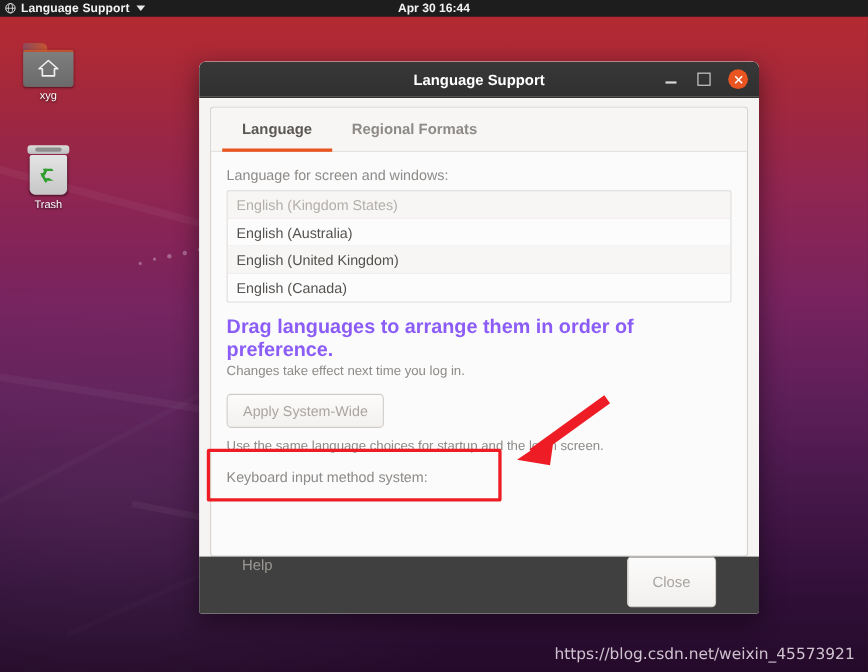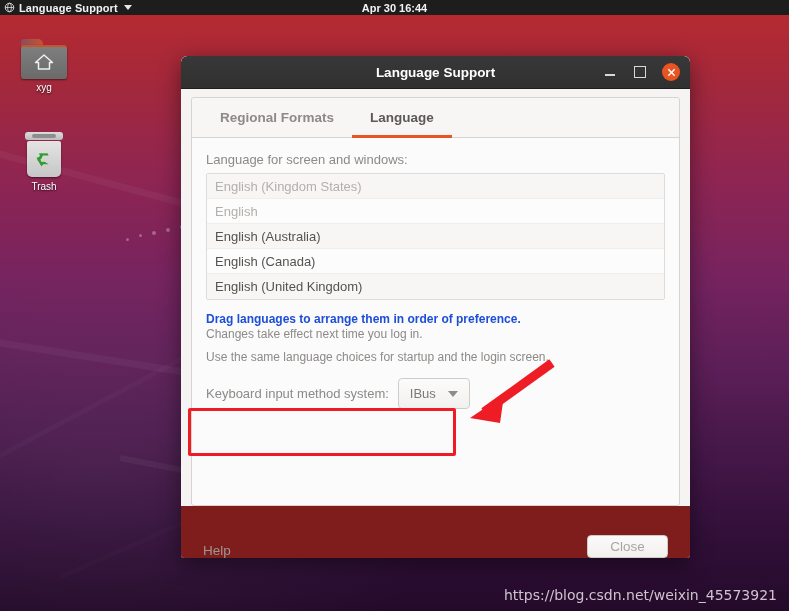--- a/index.html
+++ b/index.html
@@ -179,21 +179,21 @@
   .langrow {
     height: 25px; display: flex; align-items: center;
     padding-left: 8px; font-size: 13px; color: #55524f;
     border-bottom: 1px solid #f0eeec;
   }
   .langrow:nth-child(odd) { background: #f7f6f5; }
   .langrow:nth-child(even) { background: #fcfcfc; }
   .langrow.dim { color: #b3afab; }
   .langrow:last-child { border-bottom: none; }
 
-  .hint-bold { font-size: 12px; font-weight: bold; color: #1d4ed8; }
+  .hint-bold { font-size: 18px; font-weight: bold; color: #8b5cf6; }
   .hint { font-size: 12px; color: #8d8a87; margin-top: 1px; }
 
   .btn {
     display: inline-flex; align-items: center; justify-content: center;
     background: linear-gradient(to bottom,#fcfbfb,#f3f1ef);
     border: 1px solid #cfccc8; border-radius: 4px;
     color: #a9a5a1; font-size: 13px; height: 31px; padding: 0 14px;
   }
   .row-apply { margin-top: 14px; }
   .sub-hint { font-size: 12px; color: #8d8a87; margin-top: 9px; }
@@ -206,30 +206,30 @@
     background: linear-gradient(to bottom,#fcfbfb,#f3f1ef);
     border: 1px solid #cfccc8; border-radius: 4px;
     height: 31px; padding: 0 11px; color: #7d7a76; font-size: 13px;
   }
   .combo .chev {
     width: 0; height: 0; border-left: 5px solid transparent;
     border-right: 5px solid transparent; border-top: 6px solid #8d8a87;
   }
 
   #dlg-footer {
-    flex: 0 0 52px; display: flex; align-items: flex-end;
-    padding: 0 22px; background: #7f1d1d;
+    flex: 0 0 52px; display: flex; align-items: flex-start;
+    padding: 0 39px; background: #404040;
   }
   .help-btn { font-size: 13.5px; color: #9b9793; }
   .close-btn {
     margin-left: auto;
     background: linear-gradient(to bottom,#fcfbfb,#f2f0ee);
     border: 1px solid #cfccc8; border-radius: 4px;
     color: #a9a5a1; font-size: 13.5px;
-    height: 23px; width: 81px;
+    height: 46px; width: 81px;
     display: flex; align-items: center; justify-content: center;
   }
 
   
   #redbox {
     position: absolute; left: 188px; top: 408px;
     width: 268px; height: 48px;
     border: 3px solid #ee1c25; border-radius: 2px;
     z-index: 40; pointer-events: none;
   }
@@ -310,63 +310,59 @@
           <line x1="8.5" y1="1.5" x2="1.5" y2="8.5" stroke="#fff" stroke-width="1.6"></line>
         </svg>
       </div>
     </div>
   </div>
 
   <div id="dlg-body">
     <div class="notebook">
 
       <div class="tabs">
+        <div class="tab active">
+          <span>Language</span>
+        </div>
         <div class="tab">
           <span>Regional Formats</span>
-        </div>
-        <div class="tab active">
-          <span>Language</span>
         </div>
       </div>
 
       <div class="tabcontent">
 
         <div class="section-label">Language for screen and windows:</div>
 
         <div class="langlist">
           <div class="langrow dim">
             <span>English (Kingdom States)</span>
-          </div>
-          <div class="langrow dim">
-            <span>English</span>
           </div>
           <div class="langrow">
             <span>English (Australia)</span>
           </div>
           <div class="langrow">
+            <span>English (United Kingdom)</span>
+          </div>
+          <div class="langrow">
             <span>English (Canada)</span>
           </div>
-          <div class="langrow">
-            <span>English (United Kingdom)</span>
-          </div>
         </div>
 
         <div class="hint-bold">Drag languages to arrange them in order of preference.</div>
         <div class="hint">Changes take effect next time you log in.</div>
 
+        <div class="row-apply">
+          <div class="btn">Apply System-Wide</div>
+        </div>
 
         <div class="sub-hint">Use the same language choices for startup and the login screen.</div>
 
 
         <div class="row-ime">
           <span class="ime-label">Keyboard input method system:</span>
-          <span class="combo">
-            <span>IBus</span>
-            <span class="chev"></span>
-          </span>
         </div>
 
       </div>
     </div>
   </div>
 
   <div id="dlg-footer">
     <div class="help-btn">Help</div>
     <div class="close-btn">Close</div>
   </div>

